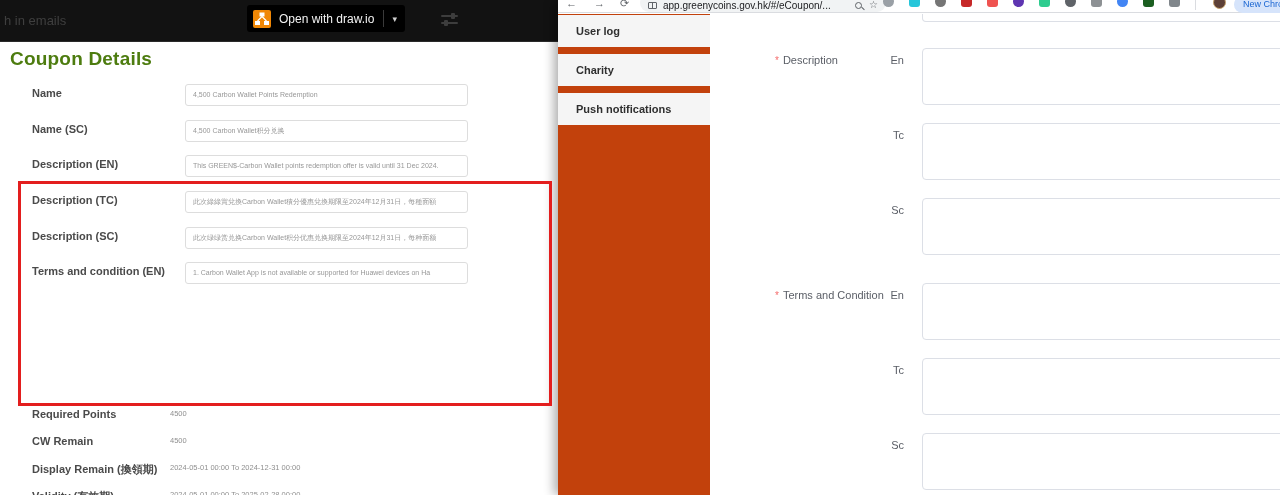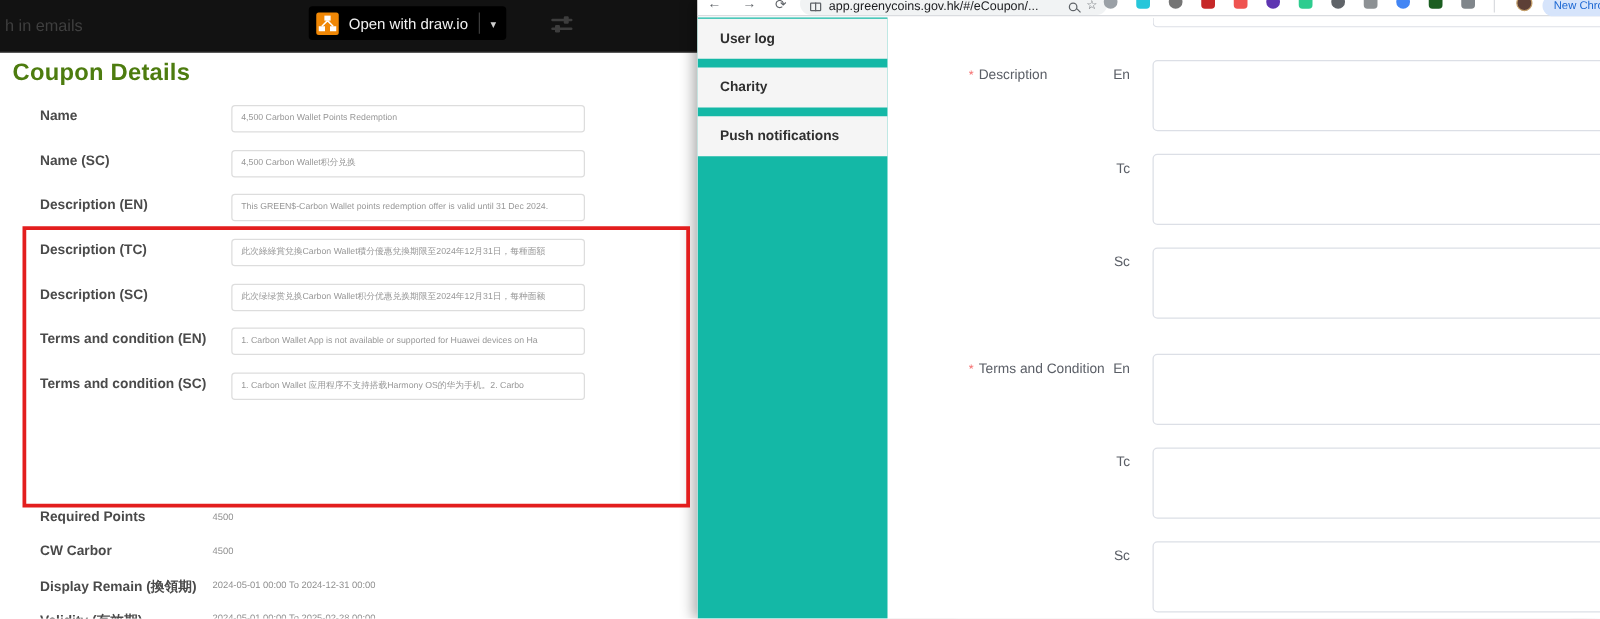--- a/index.html
+++ b/index.html
@@ -47,21 +47,21 @@
   #addr-mag { width:7px; height:7px; border:1px solid #5f6368; border-radius:50%; position:relative; margin:0 7px 2px 6px; flex:0 0 auto; }
   #addr-mag:after { content:""; position:absolute; left:5px; top:5px; width:4px; height:1px; background:#5f6368; transform:rotate(45deg); }
   #addr-star { font-size:10px; color:#5f6368; line-height:10px; margin-bottom:1px; }
   .extic { position:absolute; top:-4px; width:11px; height:11px; border-radius:3px; }
   #ext-sep { position:absolute; left:637px; top:0; width:1px; height:10px; background:#dadce0; }
   #avatar { position:absolute; left:655px; top:-4px; width:13px; height:13px; border-radius:50%; background:#5d4037; border:1px solid #c5a06a; }
   #new-chrome { position:absolute; left:676px; top:-4px; width:80px; height:17px; border-radius:9px; background:#d6e4fb; color:#1a66d2; font-size:9px; line-height:17px; padding-left:9px; white-space:nowrap; }
 
   #bcontent { position:absolute; left:0; top:14px; width:722px; height:481px; background:#fff; }
 
-  #sidebar { position:absolute; left:0; top:0; width:152px; height:481px; background:#14b8a6; }
+  #sidebar { position:absolute; left:0; top:0; width:152px; height:481px; background:#c2410c; }
   .sb-item { position:relative; height:32px; margin-bottom:7px; background:#f5f5f5; line-height:32px; padding-left:18px; font-size:11px; font-weight:bold; color:#2f2f2f; cursor:pointer; }
   .sb-item.first { margin-top:1px; }
   .sb-item.active { background:#e6e28b; color:#4d4d39; }
 
   #main-form { position:absolute; left:184px; top:0; right:0; bottom:0; background:#fff;border-radius:25px; }
   #partial-input-top { position:absolute; left:180px; top:0; width:372px; height:8px; border:1px solid #dcdfe6; border-top:none; border-radius:0 0 4px 4px; background:#fff; }
   #form-groups { position:absolute; left:0; top:34px; right:0; }
   .fgroup { position:relative; }
   .fgroup + .fgroup { margin-top:28px; }
   .fg-label { position:absolute; left:33px; top:6px; font-size:11px; color:#5a5e66; white-space:nowrap; }
@@ -120,32 +120,28 @@
           <div class="finput">此次綠綠賞兌換Carbon Wallet積分優惠兌換期限至2024年12月31日，每種面額</div>
         </div>
         <div class="frow">
           <span class="flabel">Description (SC)</span>
           <div class="finput">此次绿绿赏兑换Carbon Wallet积分优惠兑换期限至2024年12月31日，每种面额</div>
         </div>
         <div class="frow">
           <span class="flabel">Terms and condition (EN)</span>
           <div class="finput">1.      Carbon Wallet App is not available or supported for Huawei devices on Ha</div>
         </div>
-        <div class="frow">
-          <span class="flabel">Terms and condition (SC)</span>
-          <div class="finput">1.      Carbon Wallet 应用程序不支持搭载Harmony OS的华为手机。2.      Carbo</div>
-        </div>
       </div>
     <div id="left-text-rows">
         <div class="trow">
           <span class="flabel">Required Points</span>
           <span class="tvalue">4500</span>
         </div>
         <div class="trow">
-          <span class="flabel">CW Carbor</span>
+          <span class="flabel">CW Remain</span>
           <span class="tvalue">4500</span>
         </div>
         <div class="trow">
           <span class="flabel">Display Remain (換領期)</span>
           <span class="tvalue">2024-05-01 00:00 To 2024-12-31 00:00</span>
         </div>
         <div class="trow">
           <span class="flabel">Validity (有效期)</span>
           <span class="tvalue">2024-05-01 00:00 To 2025-02-28 00:00</span>
         </div>

